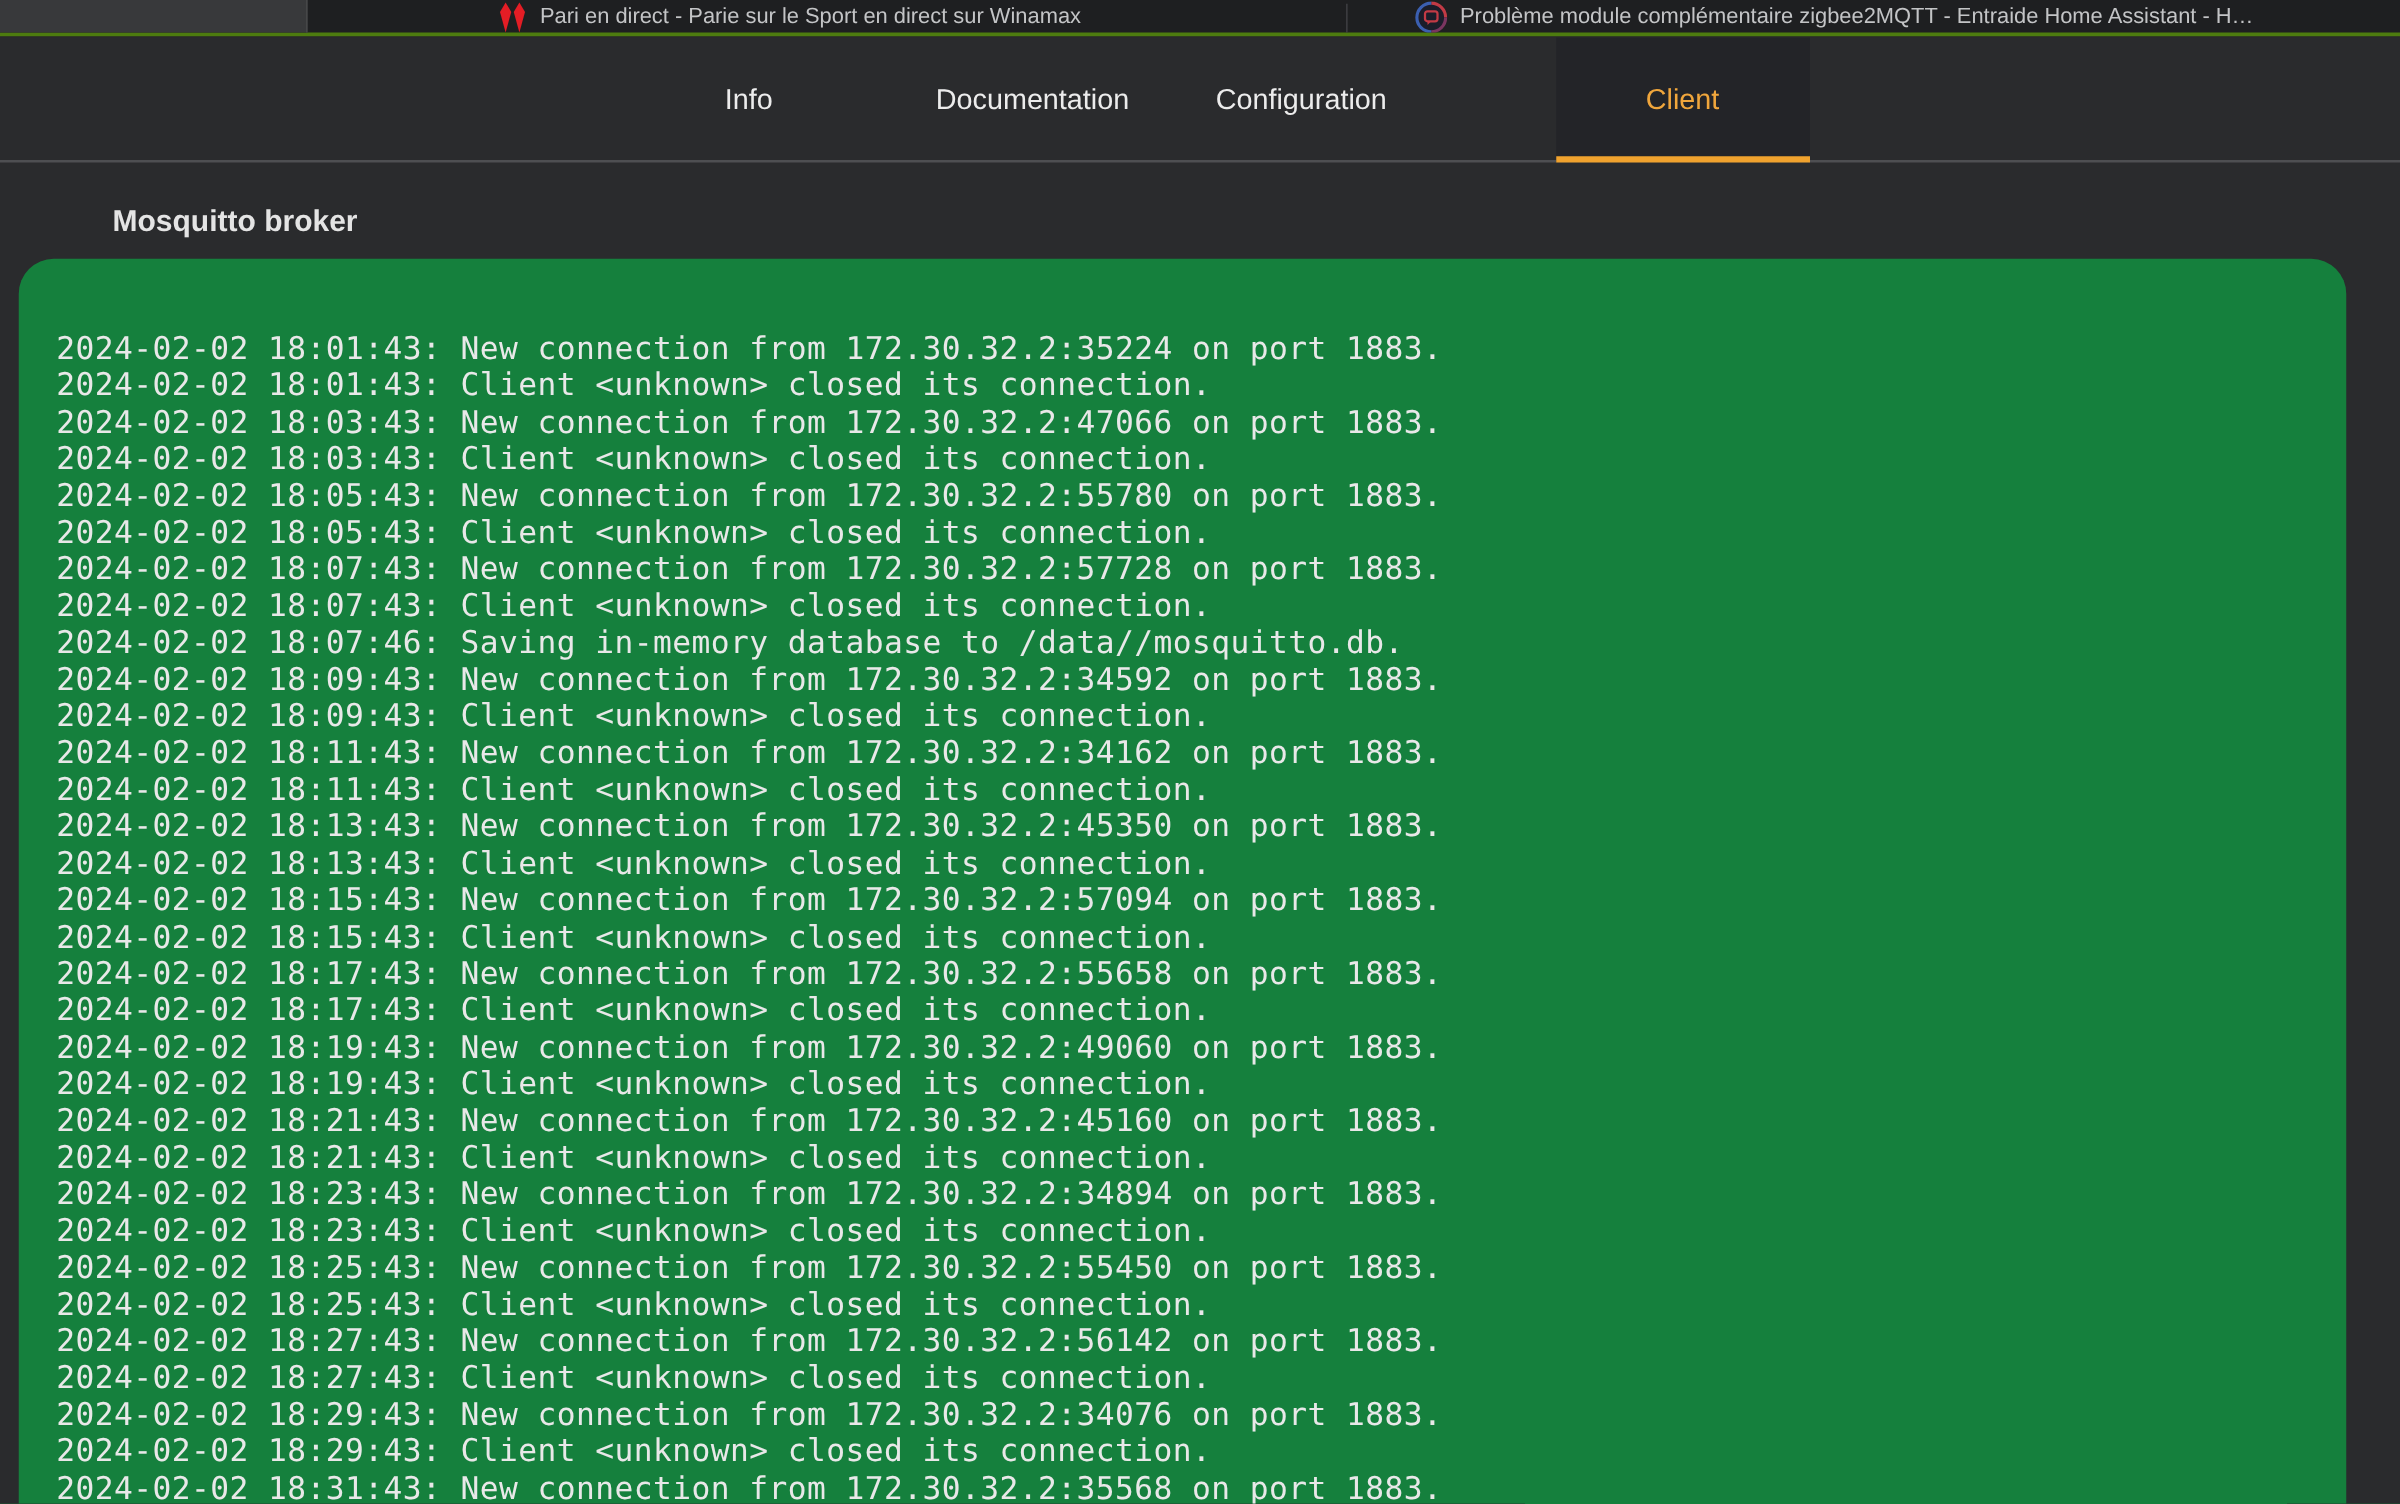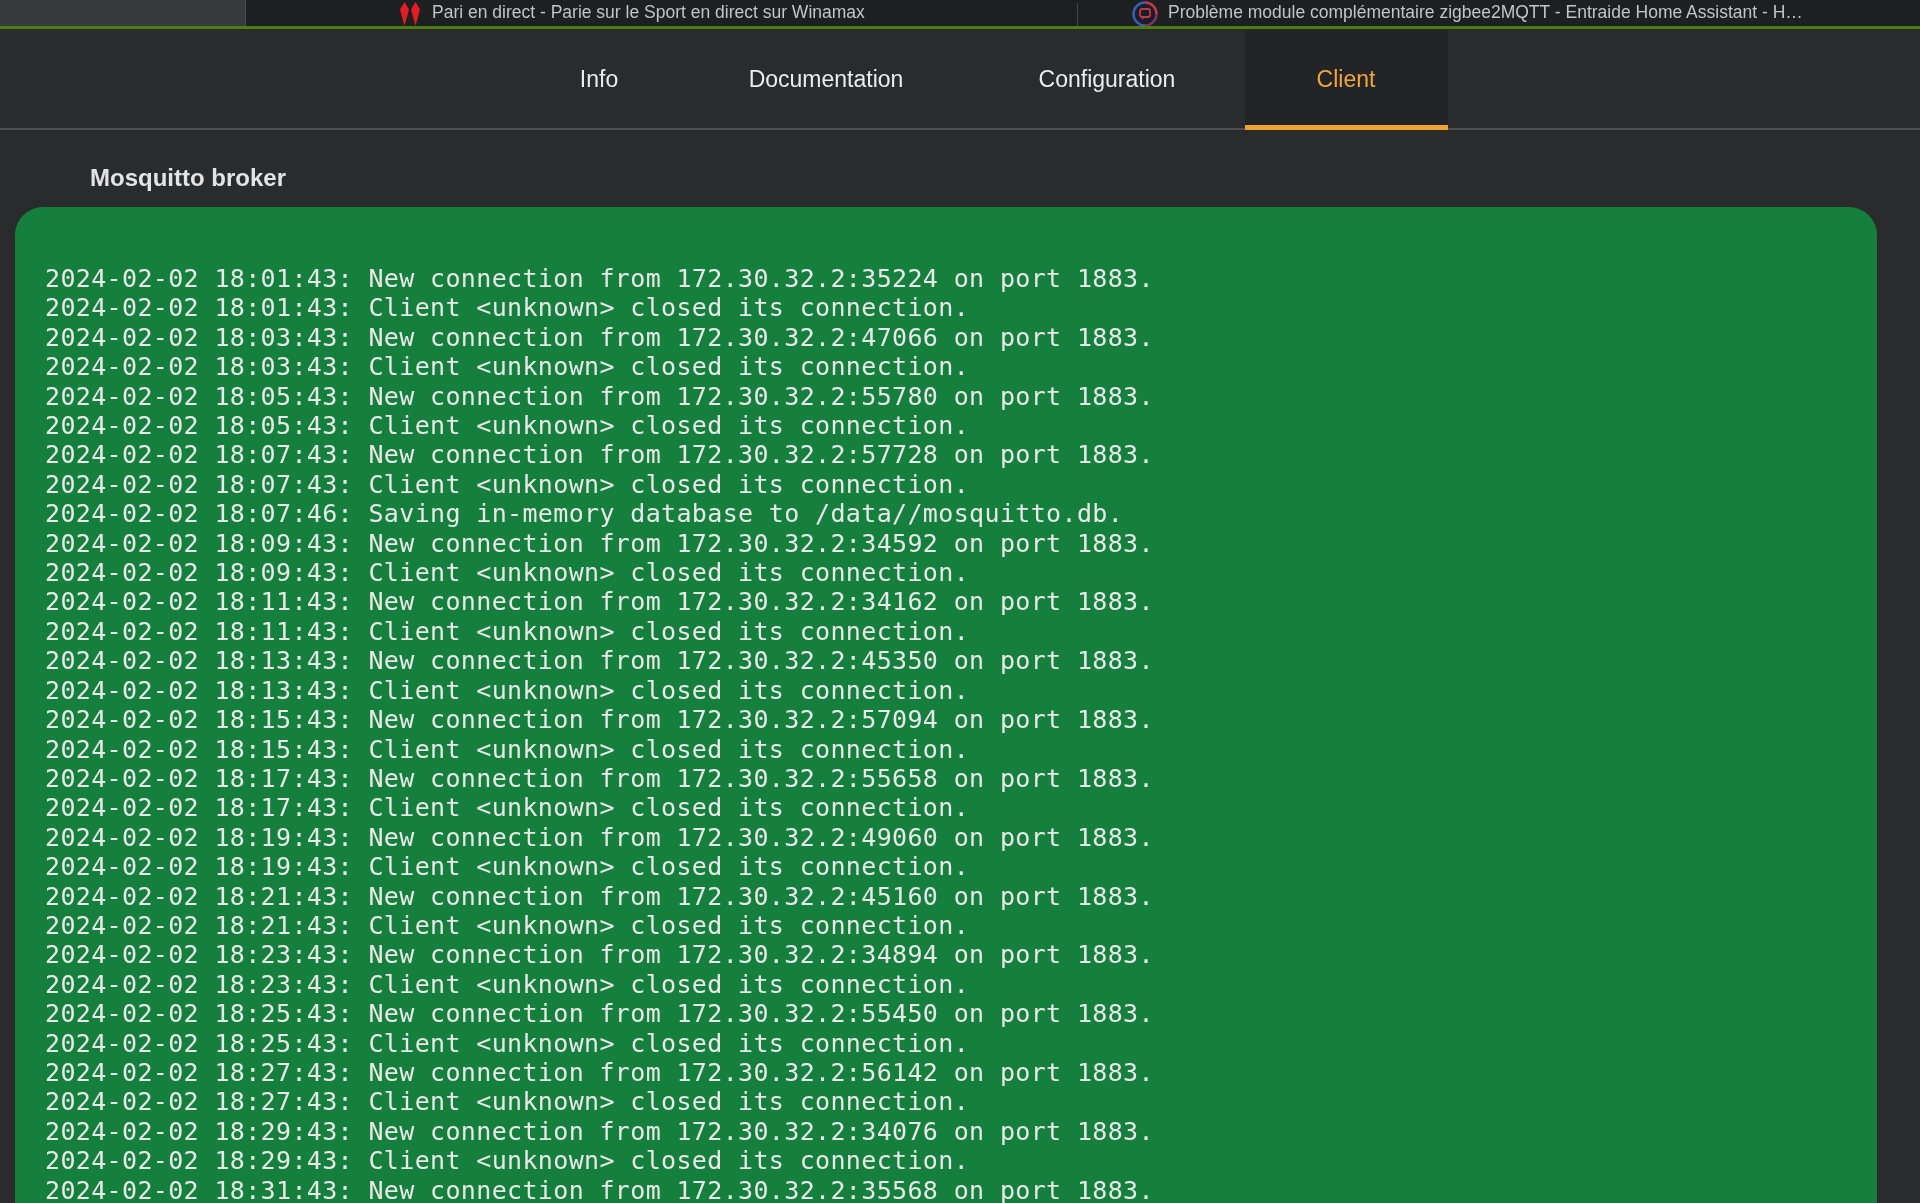--- a/index.html
+++ b/index.html
@@ -51,21 +51,21 @@
     background: #f0a22e;
   }
   .tab {
     position: absolute; top: 36px; transform: translateX(-50%);
     font-size: 23px; line-height: 26px; color: #ececec;
     cursor: pointer; white-space: nowrap;
   }
   .tab.active { color: #f0a63c; }
   .tab-info          { left: 599px; }
   .tab-documentation { left: 826px; }
-  .tab-configuration { left: 1107px; text-align: right; }
+  .tab-configuration { left: 1041px; text-align: right; }
   .tab-journal       { left: 1346px; }
 
   
   .page-title {
     position: absolute; left: 46px; top: 164px;
     font-size: 24px; line-height: 28px; color: #e4e4e4; margin-left: 44px;
   }
   .log-panel {
     position: absolute; left: 15px; top: 207px; width: 1862px; height: 996px;
     background: #15803d;

